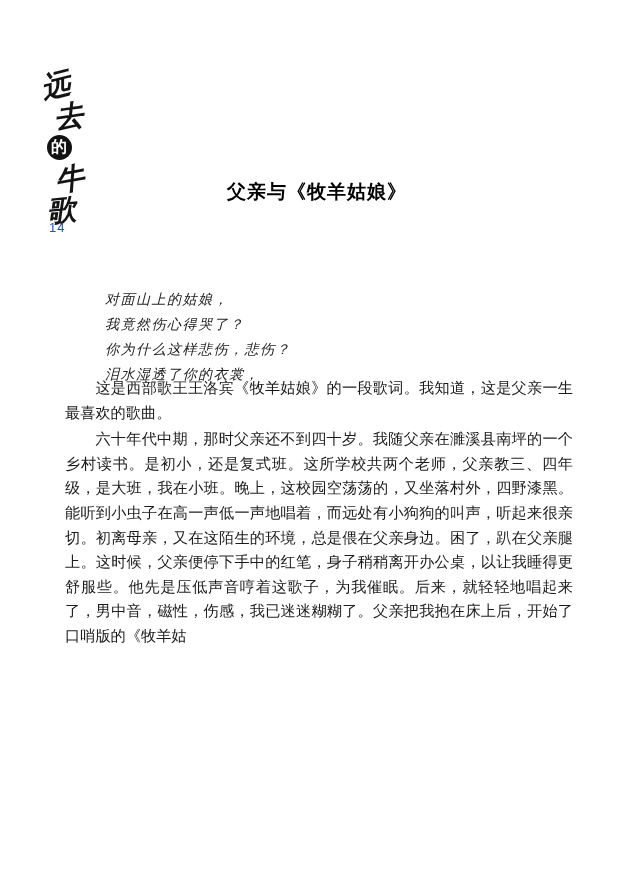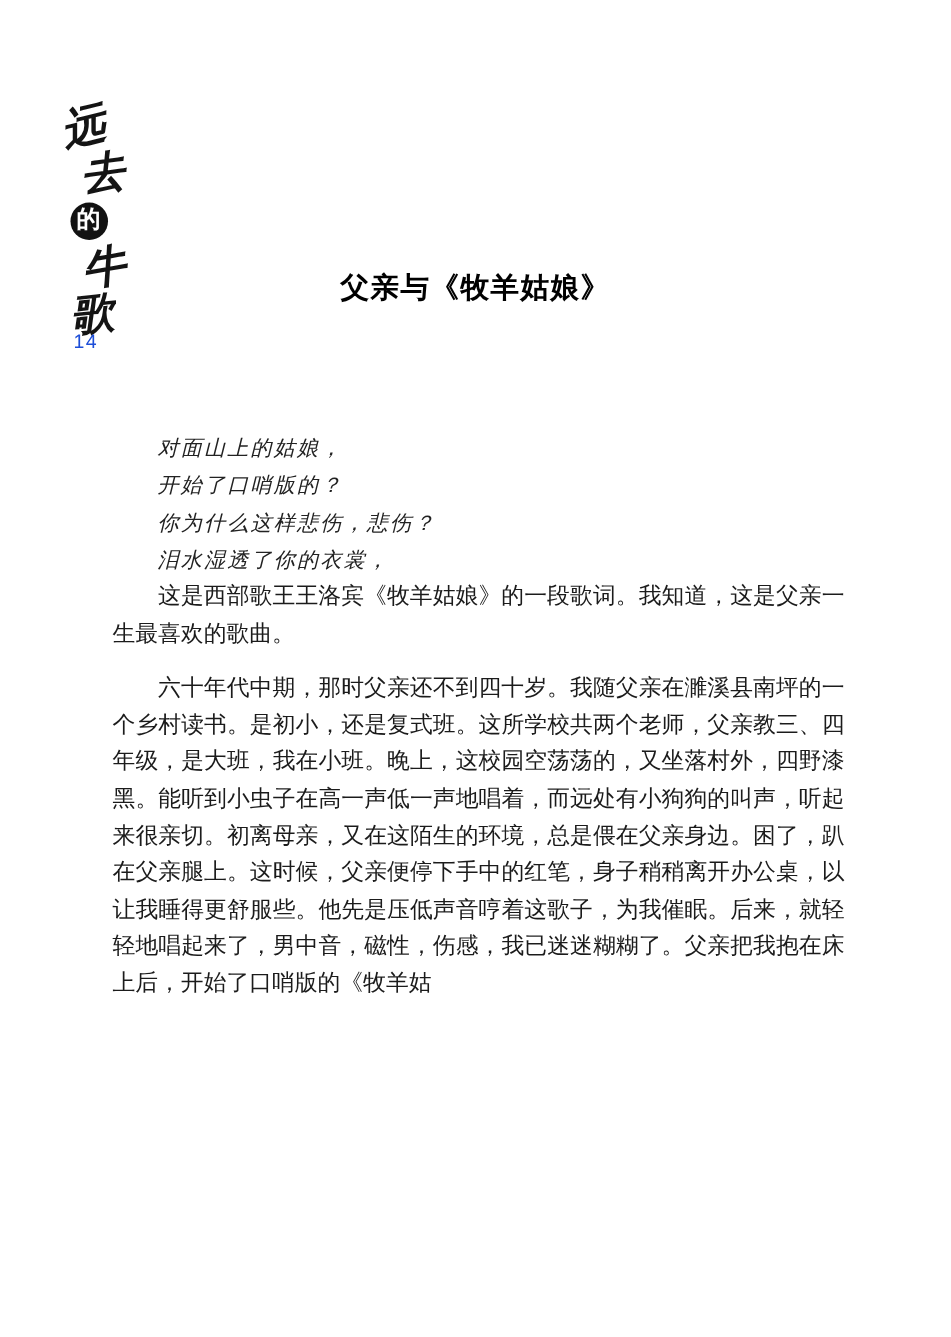--- a/index.html
+++ b/index.html
@@ -95,21 +95,21 @@
     top: 374px;
     left: 63px;
     width: 512px;
     font-size: 15.2px;
     line-height: 24.6px;
     text-align: justify;
     text-align-last: left;
     color: #1b1b1b;
   }
   .body-text p {
-    margin: 12px;
+    margin: 2px;
     text-indent: 2em;
   }
 </style>
 </head>
 <body>
 
 <div class="page">
 
   <div class="logo">
       <span class="logo-char">远</span>
@@ -118,21 +118,21 @@
       <span class="logo-char">牛</span>
       <span class="logo-char">歌</span>
     </div>
 
   <div class="page-number">14</div>
 
   <h1 class="title">父亲与《牧羊姑娘》</h1>
 
   <div class="poem">
       <div class="poem-line">对面山上的姑娘，</div>
-      <div class="poem-line">开始了口哨版的？</div>
+      <div class="poem-line">我竟然伤心得哭了？</div>
       <div class="poem-line">你为什么这样悲伤，悲伤？</div>
       <div class="poem-line">泪水湿透了你的衣裳，</div>
     </div>
 
   <div class="body-text">
       <p>这是西部歌王王洛宾《牧羊姑娘》的一段歌词。我知道，这是父亲一生最喜欢的歌曲。</p>
       <p>六十年代中期，那时父亲还不到四十岁。我随父亲在濉溪县南坪的一个乡村读书。是初小，还是复式班。这所学校共两个老师，父亲教三、四年级，是大班，我在小班。晚上，这校园空荡荡的，又坐落村外，四野漆黑。能听到小虫子在高一声低一声地唱着，而远处有小狗狗的叫声，听起来很亲切。初离母亲，又在这陌生的环境，总是偎在父亲身边。困了，趴在父亲腿上。这时候，父亲便停下手中的红笔，身子稍稍离开办公桌，以让我睡得更舒服些。他先是压低声音哼着这歌子，为我催眠。后来，就轻轻地唱起来了，男中音，磁性，伤感，我已迷迷糊糊了。父亲把我抱在床上后，开始了口哨版的《牧羊姑</p>
     </div>
 
 </div>

